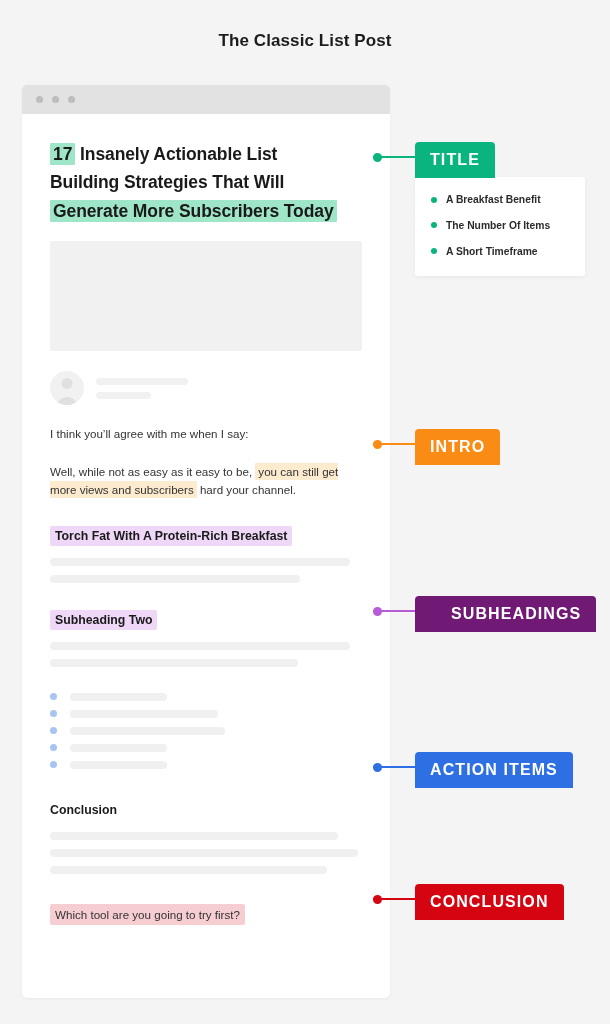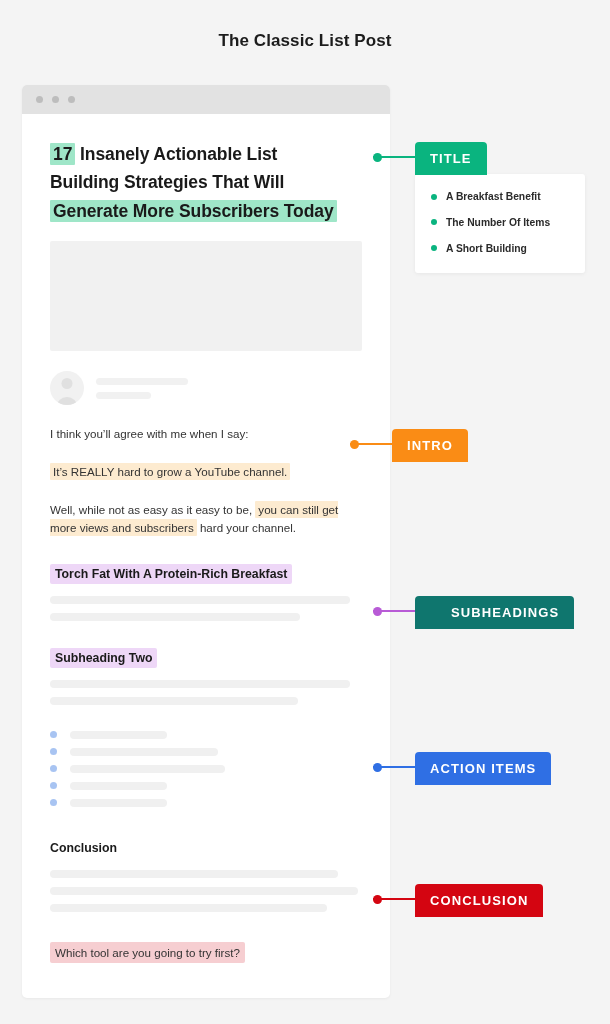--- a/index.html
+++ b/index.html
@@ -129,21 +129,21 @@
   
   .callout { position: absolute; }
   .connector { position: absolute; height: 2px; }
   .conn-dot {
     position: absolute; width: 9px; height: 9px; border-radius: 50%;
     top: -3.5px; left: 0;
   }
   .badge {
     display: inline-block;
     color: #ffffff;
-    font-size: 13px;
+    font-size: 16px;
     font-weight: bold;
     letter-spacing: 1.1px;
     padding: 9px 15px;
     border-radius: 4px 4px 0 0;
     position: relative;
     z-index: 2;
   }
   .card {
     background: #ffffff;
     border-radius: 3px;
@@ -200,23 +200,20 @@
           <span class="body"></span>
         </div>
         <div class="byline-lines">
           <div class="bl1"></div>
           <div class="bl2"></div>
         </div>
       </div>
 
       <p class="para">I think you’ll agree with me when I say:</p>
 
-      <p class="para">
-        <span class="mark-orange">It’s REALLY hard to grow a YouTube channel.</span>
-      </p>
 
       <p class="para"><span>Well, while not as easy as it easy to be, </span><span class="mark-orange">you can still get more views and subscribers</span><span> hard your channel.</span></p>
 
       <div class="subhead">
         <span class="mark-purple">Torch Fat With A Protein-Rich Breakfast</span>
       </div>
 
       <div class="bars">
         <div class="bar" style="width:300px"></div>
         <div class="bar" style="width:250px"></div>
@@ -277,38 +274,38 @@
         <li>
             <span class="cdot" style="background:#0ab47f;"></span>
             <span>A Breakfast Benefit</span>
           </li>
         <li>
             <span class="cdot" style="background:#0ab47f;"></span>
             <span>The Number Of Items</span>
           </li>
         <li>
             <span class="cdot" style="background:#0ab47f;"></span>
-            <span>A Short Building</span>
+            <span>A Short Timeframe</span>
           </li>
       </ul>
     </div>
   </div>
 
-  <div class="callout" style="left:392px; top:429px;">
+  <div class="callout" style="left:415px; top:429px;">
     <div class="connector" style="left:-42px; top:14px; width:42px; background:#fa8c15;">
       <span class="conn-dot" style="background:#fa8c15;"></span>
     </div>
     <div class="badge" style="background:#fa8c15;">INTRO</div>
   </div>
 
   <div class="callout" style="left:415px; top:596px;">
     <div class="connector" style="left:-42px; top:14px; width:42px; background:#b85bd6;">
       <span class="conn-dot" style="background:#b85bd6;"></span>
     </div>
-    <div class="badge" style="background:#0f766e;padding-left:36px;">SUBHEADINGS</div>
+    <div class="badge" style="background:#701a75;padding-left:36px;">SUBHEADINGS</div>
   </div>
 
   <div class="callout" style="left:415px; top:752px;">
     <div class="connector" style="left:-42px; top:14px; width:42px; background:#2f6fe4;">
       <span class="conn-dot" style="background:#2f6fe4;"></span>
     </div>
     <div class="badge" style="background:#2f6fe4;">ACTION ITEMS</div>
   </div>
 
   <div class="callout" style="left:415px; top:884px;">

